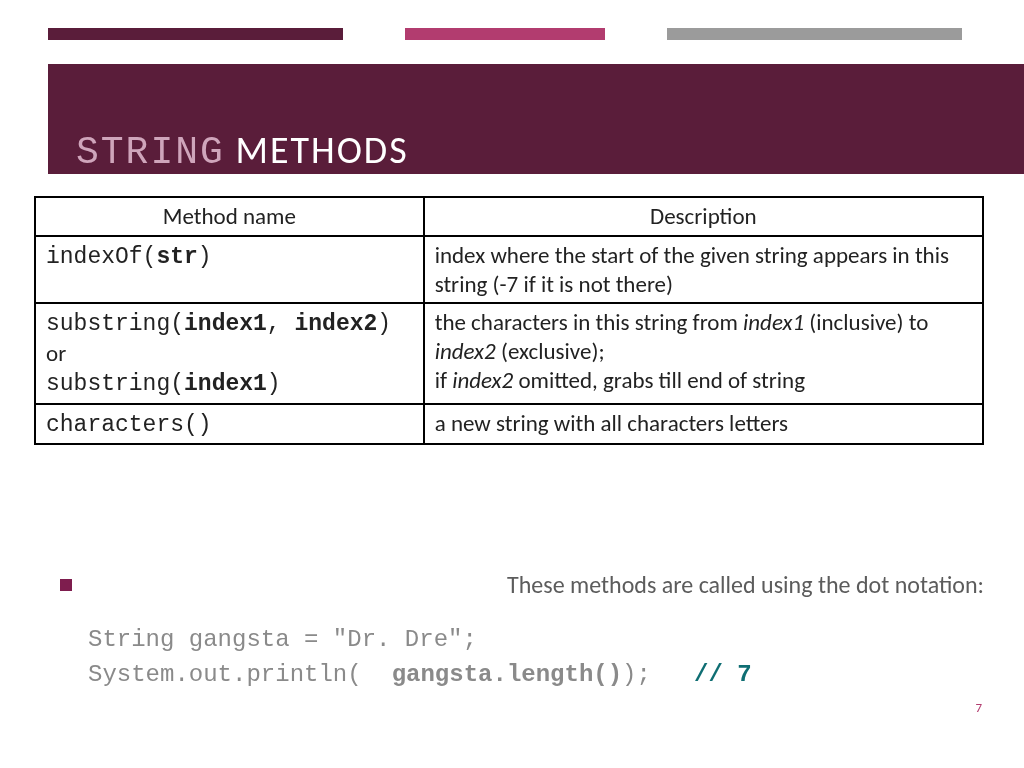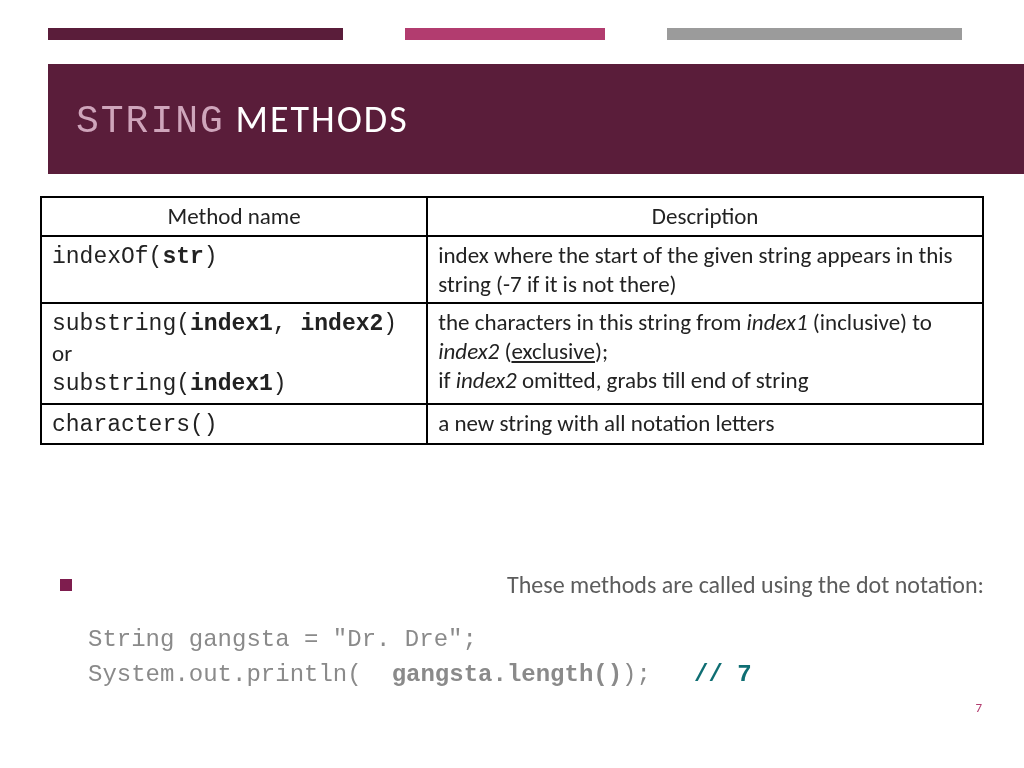--- a/index.html
+++ b/index.html
@@ -32,40 +32,40 @@
 
   
   .title-band {
     position: absolute;
     top: 64px;
     left: 48px;
     right: 0;
     height: 110px;
     background: #5a1d3a;
     display: flex;
-    align-items: center;
+    align-items: flex-end;
     padding-left: 28px;
     box-sizing: border-box;
   }
   .title-band .t {
     font-size: 38px;
     letter-spacing: 2px;
     color: #fff;
   }
   .title-band .mono {
     font-family: "Courier New", monospace;
     color: #cfa5bb;
   }
   .title-band .caps { font-weight: 400; }
 
   
   .tbl-wrap {
     position: absolute;
     top: 196px;
-    left: 40px;
+    left: 34px;
     right: 40px;
     border-radius: 23px;
   }
   table.methods {
     width: 100%;
     border-collapse: collapse;
     font-size: 23px;
     line-height: 1.25;
     color: #222;
   }
@@ -77,21 +77,21 @@
     font-family: Calibri, "Segoe UI", Arial, sans-serif;
     font-weight: 400;
   }
   table.methods th {
     text-align: center;
     font-weight: 400;
   }
   .mono { font-family: "Courier New", monospace; }
   .b { font-weight: 700; }
   .i { font-style: italic; }
-  .u { text-decoration: underline; }
+  .u { }
 
   
   .body {
     position: absolute;
     top: 570px;
     left: 60px;
     right: 40px;
     font-size: 24px;
     color: #5c5c5c;
   }
@@ -158,21 +158,21 @@
           <tr>
             <td><span class="mono">indexOf(<span class="b">str</span>)</span></td>
             <td>index where the start of the given string appears in this string (-7 if it is not there)</td>
           </tr>
           <tr>
             <td><span class="mono">substring(<span class="b">index1</span>, <span class="b">index2</span>)</span><br>or<br><span class="mono">substring(<span class="b">index1</span>)</span></td>
             <td>the characters in this string from <span class="i">index1</span> (inclusive) to <span class="i">index2</span> (<span class="u">exclusive</span>);<br>if <span class="i">index2</span> omitted, grabs till end of string</td>
           </tr>
           <tr>
             <td><span class="mono">characters()</span></td>
-            <td>a new string with all notation letters</td>
+            <td>a new string with all characters letters</td>
           </tr>
         </tbody>
     </table>
   </div>
 
   <div class="body">
     <div class="bullet">
       <div class="sq"></div>
       <div>These methods are called using the dot notation:</div>
     </div>

